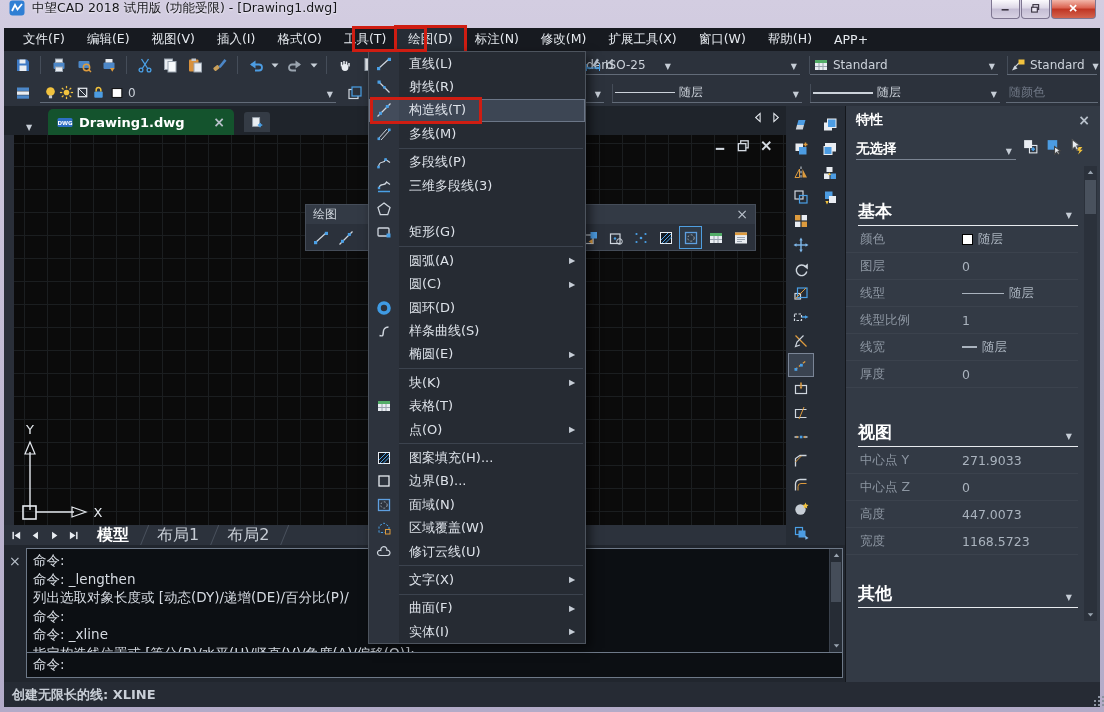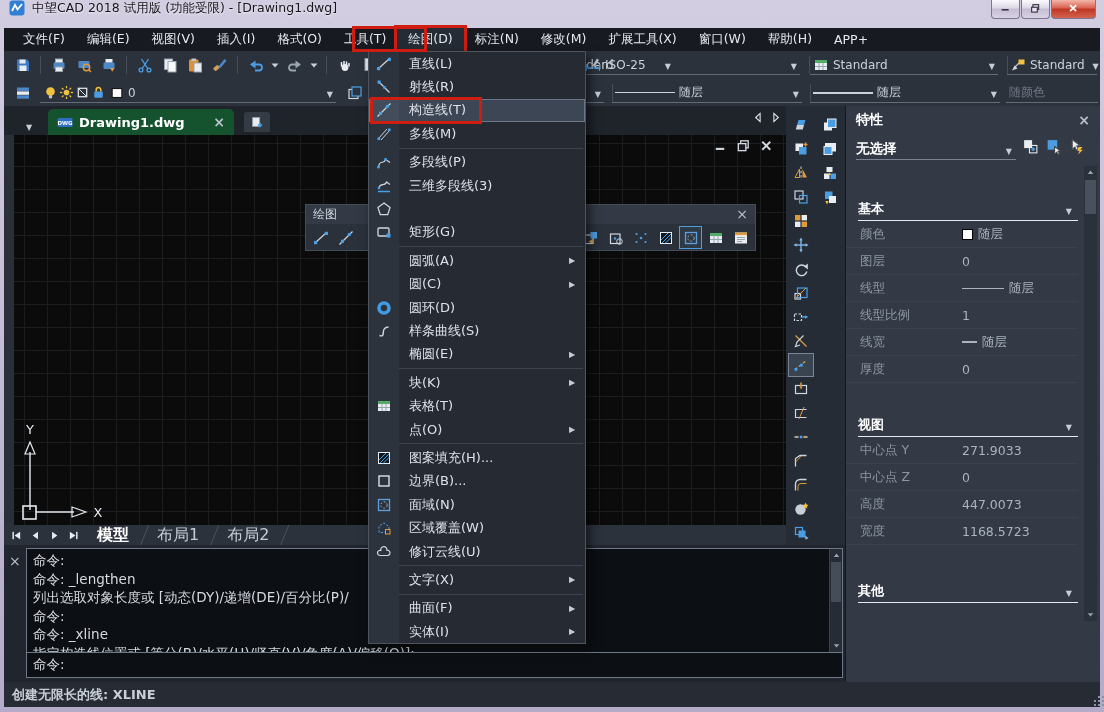--- a/index.html
+++ b/index.html
@@ -78,21 +78,21 @@
 .resize-grip{position:absolute;right:8px;bottom:6px;width:2px;height:2px;background:#8b93a0;
   box-shadow:4px 0 0 #8b93a0,0 -4px 0 #8b93a0,4px -4px 0 #8b93a0,4px -8px 0 #8b93a0,8px 0 0 #8b93a0,8px -4px 0 #8b93a0,8px -8px 0 #8b93a0}
 
 .props{position:absolute;left:845px;top:106px;width:255px;height:576px;background:#333a45;border-left:1px solid #14171c}
 .pheader{height:27px;display:flex;align-items:center;padding:0 10px;font-size:13.5px;font-weight:bold;color:#fff}
 .pheader .x-glyph{margin-left:auto}
 .pselect{position:absolute;left:10px;top:32px;width:160px;height:22px;border-bottom:1px solid #7b8492;display:flex;align-items:center;font-size:13.5px;font-weight:bold;color:#fff}
 .pselect .tri-down{margin-left:auto;padding-right:4px}
 .pselicons{position:absolute;left:176px;top:32px;display:flex;gap:6px}
 .psections{position:absolute;left:0;top:60px;width:236px}
-.psec-h{display:flex;align-items:center;margin:0 4px 0 12px;padding:2px 6px 2px 0;font-size:13px;font-weight:bold;color:#fff;border-bottom:1px solid #e8ebef}
+.psec-h{display:flex;align-items:center;margin:0 4px 0 12px;padding:2px 6px 2px 0;font-size:17px;font-weight:bold;color:#fff;border-bottom:1px solid #e8ebef}
 .psec-h .tri-down{margin-left:auto}
 .prow{display:flex;align-items:center;height:27px;margin-right:4px;padding-left:14px;border-bottom:1px solid #3b424d;font-size:12.5px}
 .prow .plabel{width:102px;color:#8d96a2;flex:none}
 .prow .pval{color:#aab3be;display:flex;align-items:center;gap:5px}
 .swatch{width:11px;height:11px;background:#fff;border:1px solid #000;display:inline-block}
 .pdash{display:inline-block;height:0;border-top:1px solid #aab3be}
 .pscroll{position:absolute;right:3px;top:60px;width:13px;height:455px;background:#2b313b}
 .pscroll .thumb{position:absolute;left:1px;right:1px;top:14px;height:34px;background:#49515d}
 .sb-btn{position:absolute;left:0;width:13px;height:13px;display:flex;align-items:center;justify-content:center}
 
@@ -959,21 +959,21 @@
           <span class="pval">
             <span>447.0073</span>
           </span>
         </div>
         <div class="prow">
           <span class="plabel">宽度</span>
           <span class="pval">
             <span>1168.5723</span>
           </span>
         </div>
-        <div class="psec-h" style="margin-top: 35px;">
+        <div class="psec-h" style="margin-top: 25px;">
           <span>其他</span>
           <span class="tri-down"></span>
         </div>
       </div>
     <div class="pscroll">
       <span class="sb-btn" style="top:0" id="icoPrUp">
           <svg width="11" height="11" viewBox="0 0 16 16">
             <polygon points="8,5 4,10 12,10" fill="#9aa4b0"></polygon>
           </svg>
         </span>

